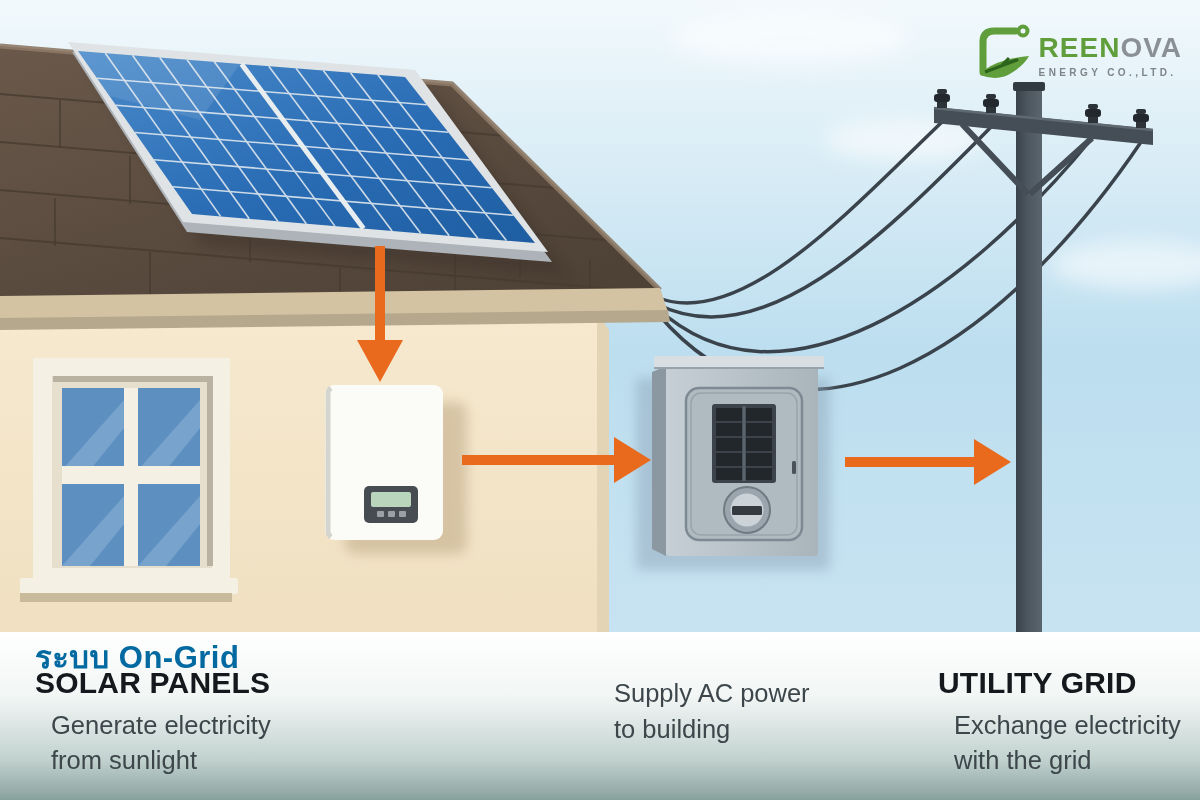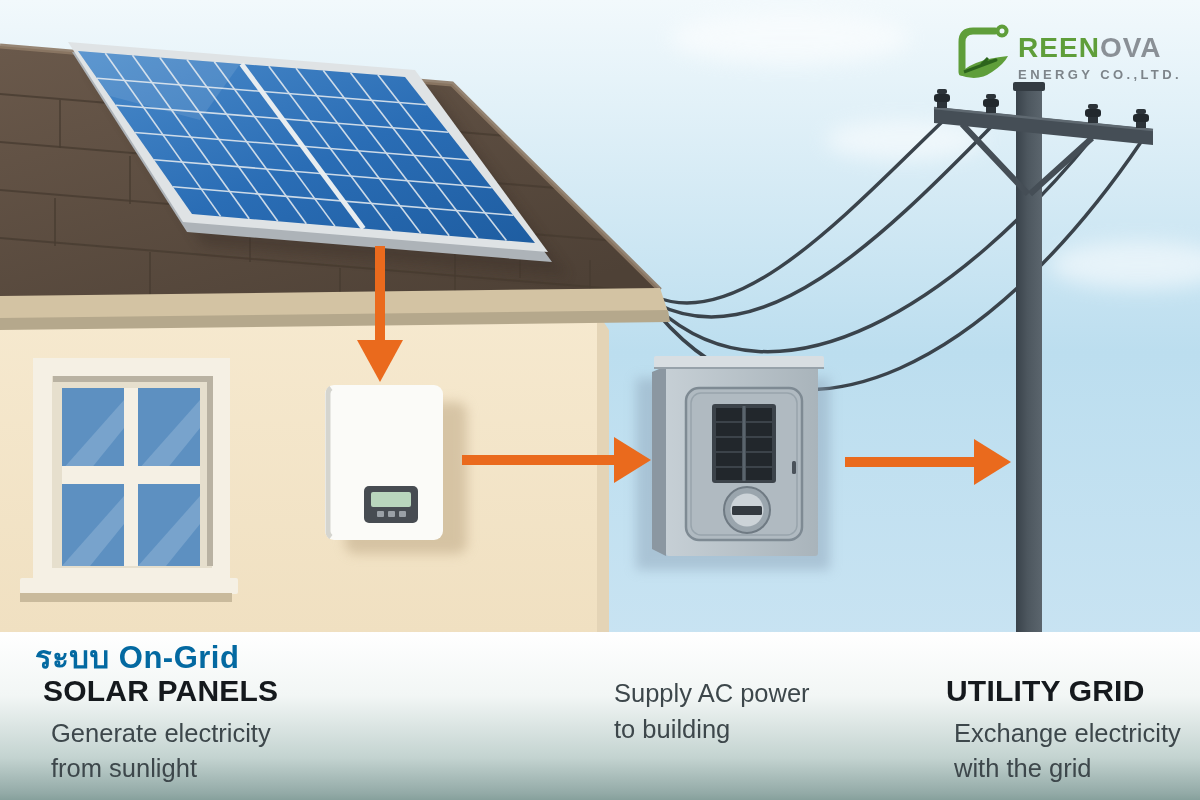--- a/index.html
+++ b/index.html
@@ -10,26 +10,26 @@
   }
   #scene{position:absolute;left:0;top:0;width:1200px;height:800px;}
   .overlay{position:absolute;left:0;top:0;width:1200px;height:800px;pointer-events:none;}
 
   
   .logo{position:absolute;top:20px;right:18px;display:flex;align-items:flex-start;gap:6px;}
   .logo-text{display:flex;flex-direction:column;margin-top:14px;}
   .brand{font-size:28px;font-weight:bold;letter-spacing:1px;line-height:1;}
   .brand .green{color:#5f9e3a;}
   .brand .gray{color:#8a9096;}
-  .brand-sub{font-size:13px;letter-spacing:3.4px;color:#7d848a;margin-top:5px;font-weight:bold;}
+  .brand-sub{font-size:10px;letter-spacing:3.4px;color:#7d848a;margin-top:5px;font-weight:bold;}
 
   
   .system-label{position:absolute;left:35px;top:632px;font-size:31px;font-weight:bold;color:#0369a1;letter-spacing:.5px;}
   .step{position:absolute;top:667px;width:290px;}
-  .step h2{margin:8px;font-size:30px;font-weight:bold;color:#15191d;letter-spacing:.2px;line-height:1.05;}
+  .step h2{margin:0;font-size:30px;font-weight:bold;color:#15191d;letter-spacing:.2px;line-height:1.05;}
   .step p{margin:9px 0 0 16px;font-size:25.5px;color:#3d474b;line-height:1.40;white-space:pre-line;}
   .step1{left:35px;} .step2{left:325px;} .step3{left:598px;} .step4{left:938px;}
 </style>
 </head>
 <body>
 
 <svg id="scene" viewBox="0 0 1200 800" aria-hidden="true">
   <defs>
     <linearGradient id="skyGrad" x1="0" y1="0" x2="0" y2="1">
       <stop offset="0" stop-color="#f2f9fc"></stop>

